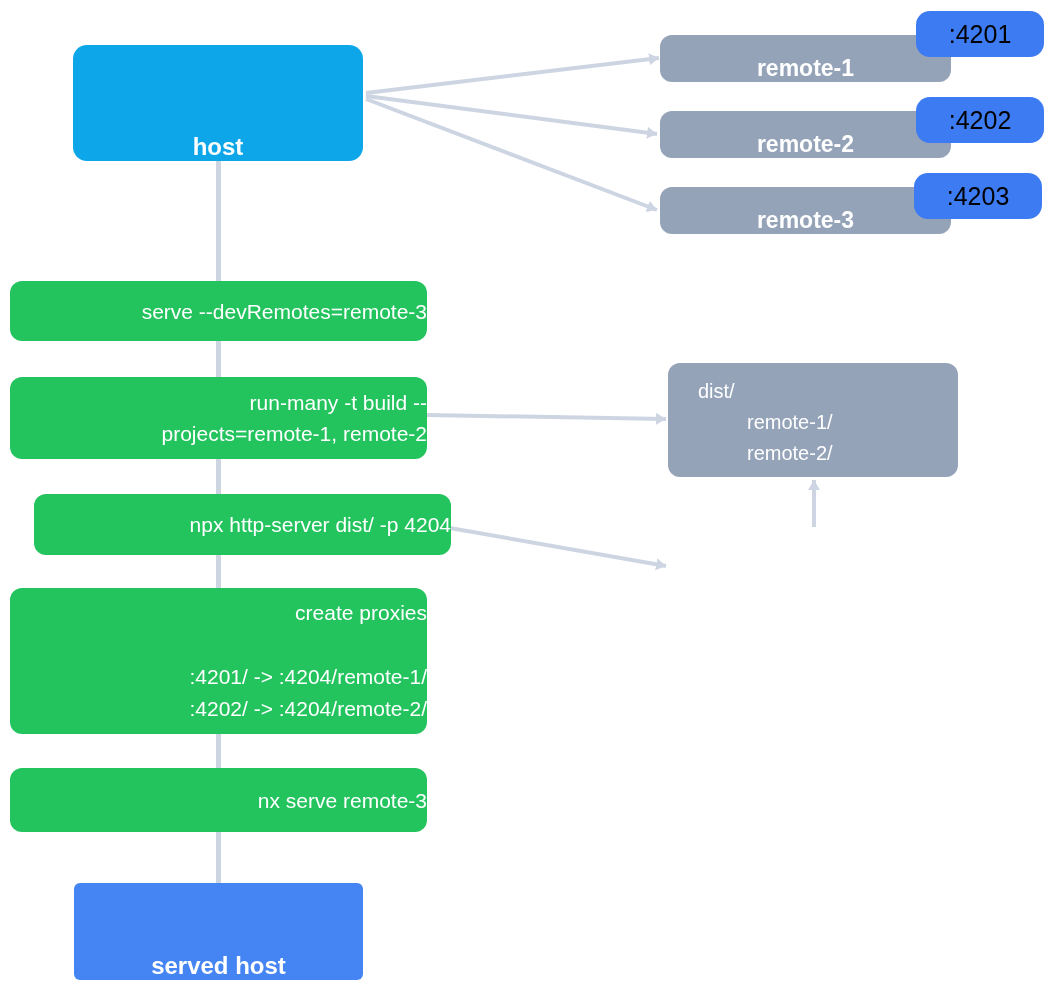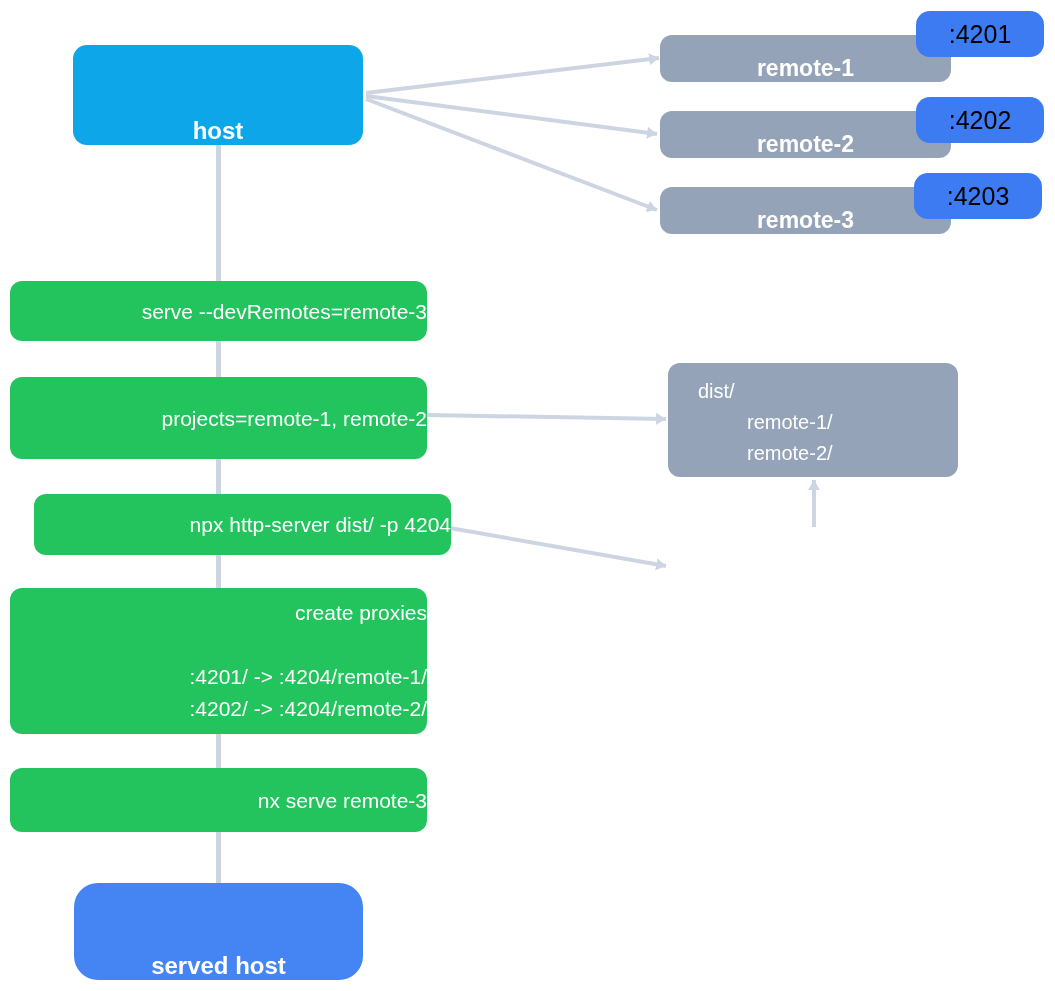--- a/index.html
+++ b/index.html
@@ -29,21 +29,21 @@
     color: #ffffff;
     display: flex;
     align-items: flex-end;
     justify-content: center;
     text-align: center;
     border-radius: 12px;
   }
   .node.bold { font-weight: bold; }
 
   .host {
-    left: 73px; top: 45px; width: 290px; height: 100px;
+    left: 73px; top: 45px; width: 290px; height: 116px;
     background: var(--host-fill, #0da6e9);
     font-size: 24px;
     border-radius: 14px;
   }
   .remote {
     left: 660px; width: 291px; height: 47px;
     background: var(--gray-fill, #94a3b8);
     font-size: 23px;
   }
   .remote-1 { top: 35px; }
@@ -94,21 +94,21 @@
 
   .http-server {
     left: 668px; top: 527px; width: 290px; height: 79px;
     background: var(--gray-fill, #94a3b8);
     font-size: 24px;
   }
   .served-host {
     left: 74px; top: 883px; width: 289px; height: 97px;
     background: var(--served-fill, #4484f3);
     font-size: 24px;
-    border-radius: 24px;
+    border-radius: 6px;
   }
 </style>
 </head>
 <body>
 
 <div class="canvas">
 
   <svg class="connectors" viewBox="0 0 1055 991">
     <defs>
       <marker id="arrow" markerUnits="userSpaceOnUse" markerWidth="14" markerHeight="14" refX="10" refY="6" orient="auto">
@@ -146,20 +146,21 @@
   </div>
   <div class="badge badge-3">
     <span>:4203</span>
   </div>
 
   <div class="node step step-serve">
     <div>serve --devRemotes=remote-3</div>
   </div>
 
   <div class="node step step-run-many">
+    <div>run-many -t build --</div>
     <div>projects=remote-1, remote-2</div>
   </div>
 
   <div class="node step step-http-cmd">
     <div>npx http-server dist/ -p 4204</div>
   </div>
 
   <div class="node step step-proxies">
     <div>create proxies</div>
     <div class="blank-line"></div>

